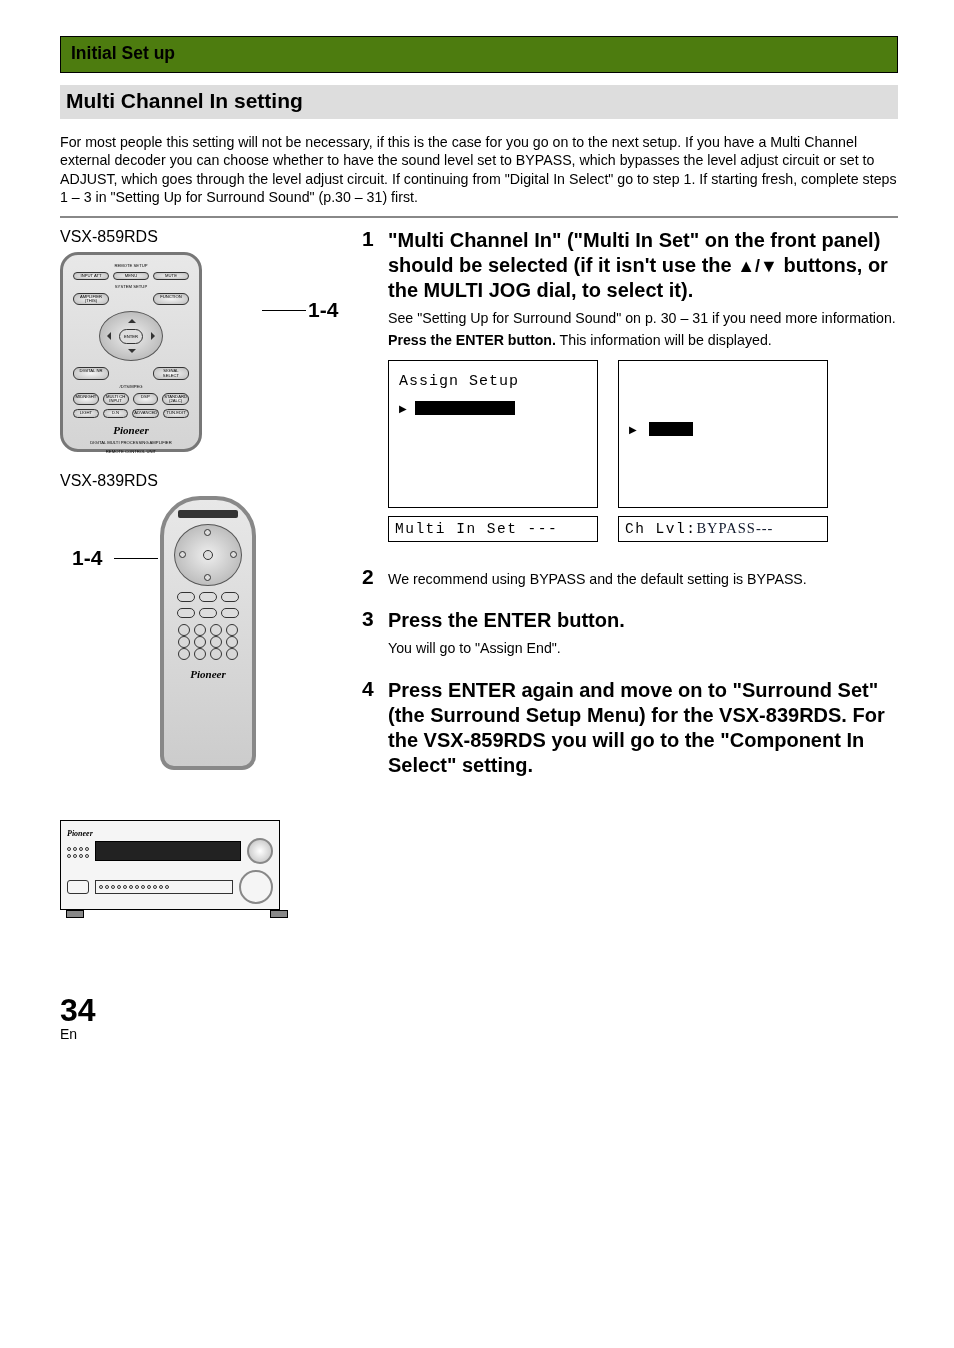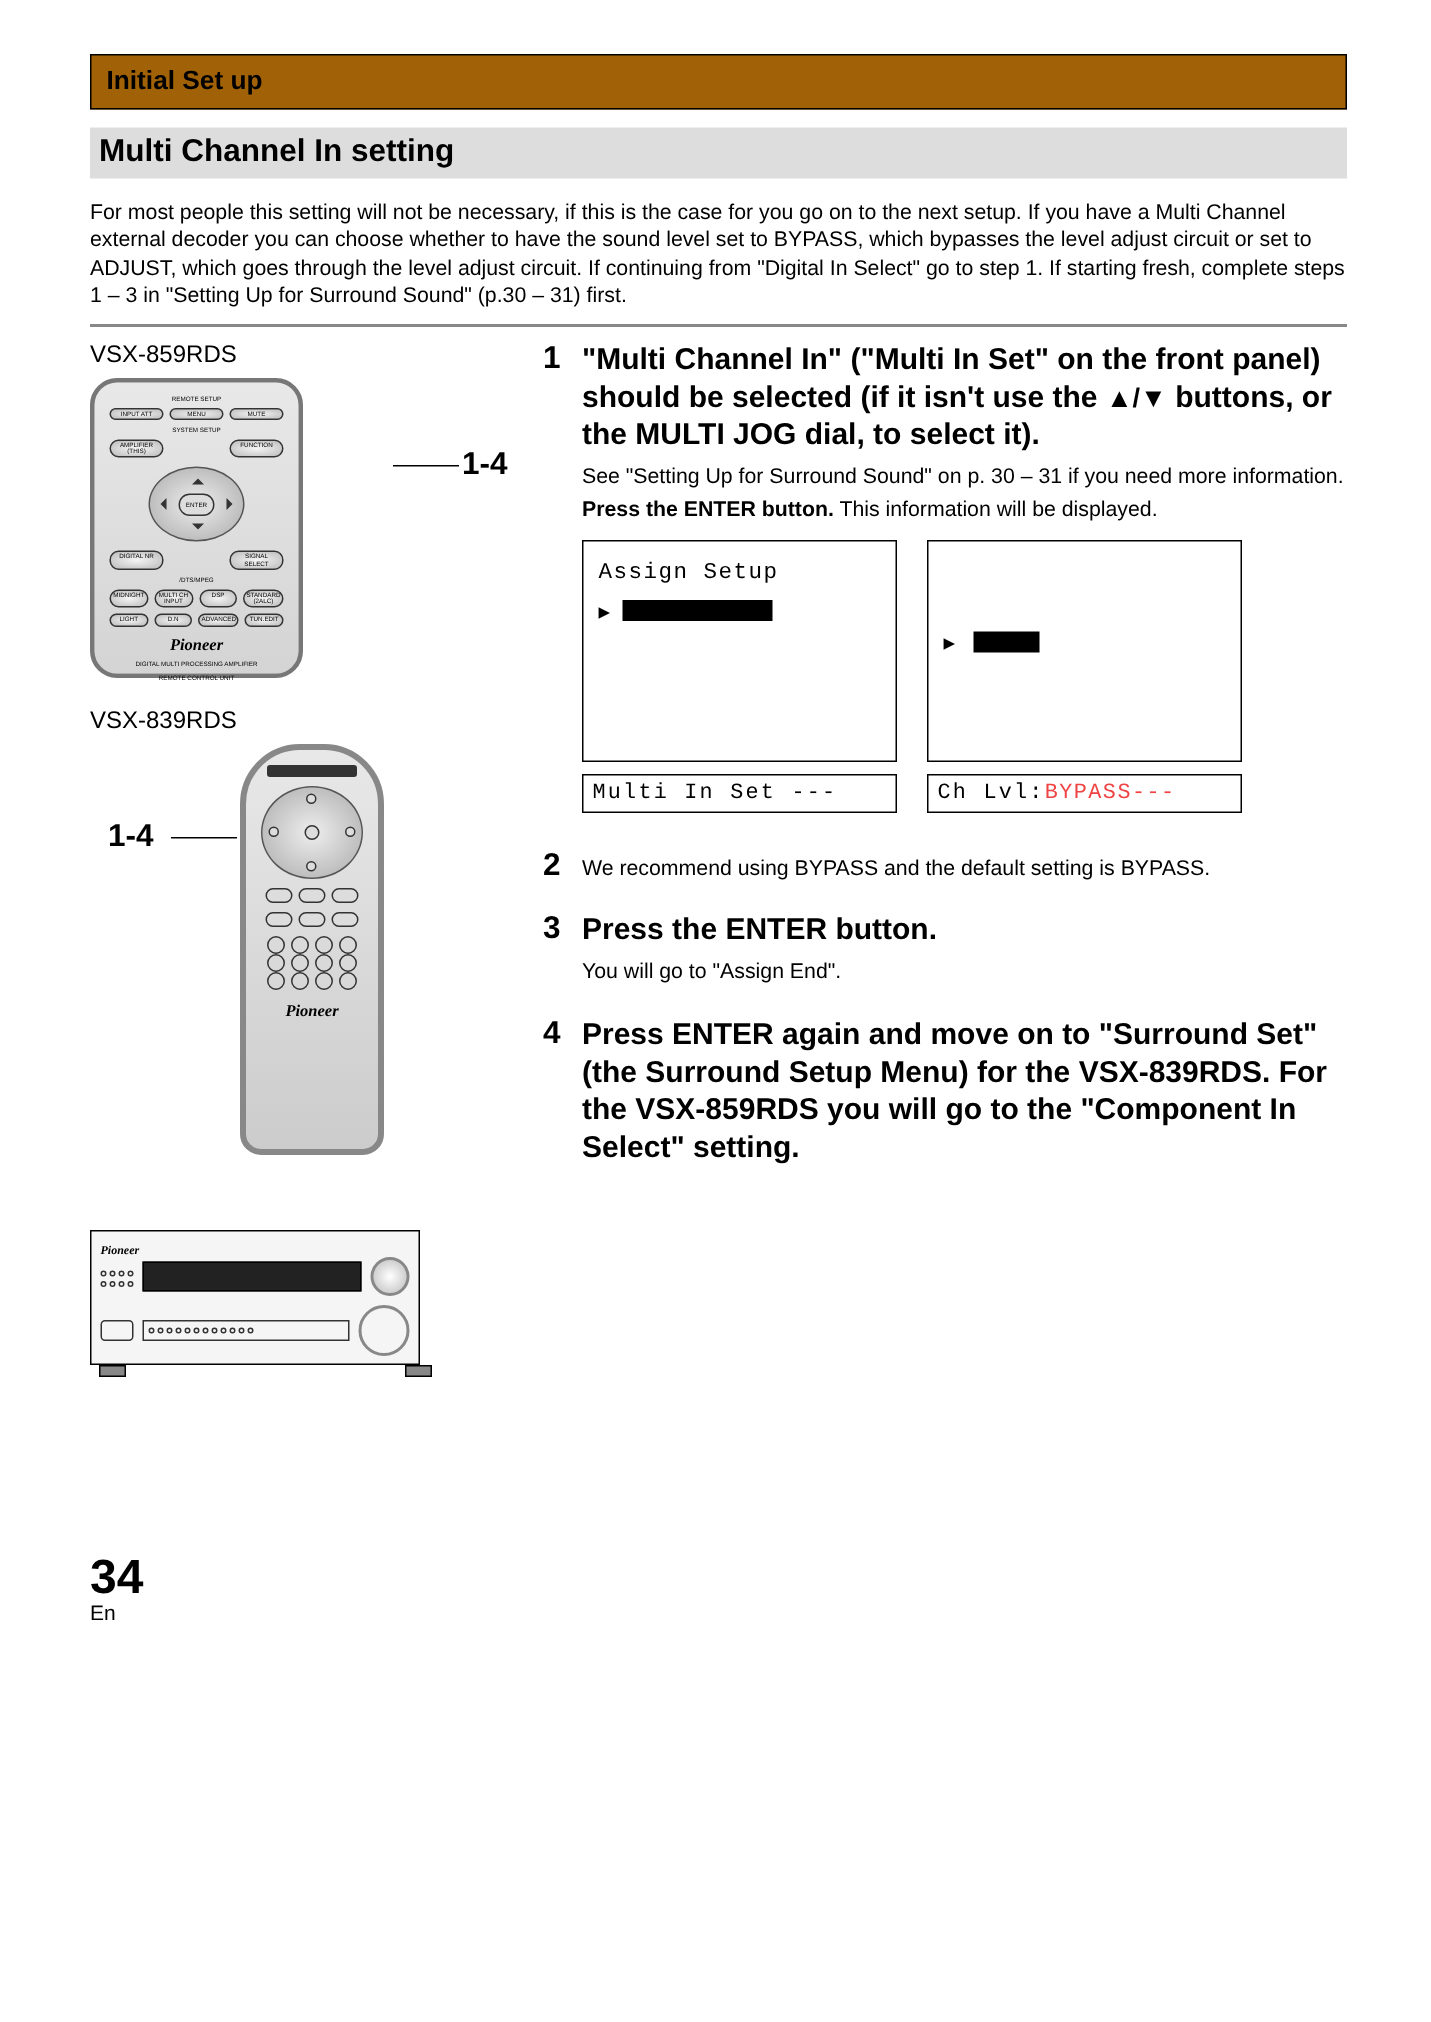--- a/index.html
+++ b/index.html
@@ -8,21 +8,21 @@
     background: #fff;
     font-family: Arial, Helvetica, sans-serif;
     color: #000;
     width: 954px;
   }
   .page {
     padding: 36px 56px 40px 60px;
   }
   .initial-header {
     border: 1px solid #000;
-    background: #a16207;
+    background: #4d7c0f;
     padding: 6px 10px 8px 10px;
     font-weight: bold;
     font-size: 17.5px;
     margin-bottom: 12px;
   }
   .section-bar {
     background: #ddd;
     padding: 4px 6px 6px 6px;
     font-weight: bold;
     font-size: 21px;
@@ -128,22 +128,22 @@
   .step-body p { font-size:14.2px; line-height:1.3; margin: 4px 0; }
   .step-body .b { font-weight:bold; }
   .tri-txt { font-size: 18px; }
   .lcd-pair { display:flex; gap:20px; margin: 10px 0 6px 0;}
   .lcd-box { border:1px solid #000; width:210px; height:148px; padding:12px 10px; position:relative;}
   .lcd-label {font-family:"Courier New",monospace; font-size:15px; letter-spacing:1px;}
   .cursor-bar { display:inline-block; background:#000; height:14px; width:100px; vertical-align:middle; margin-left:6px;}
   .lcd-arrow {font-size:10px; margin-right:2px;}
   .fp-pair { display:flex; gap:20px; margin-top:8px; margin-bottom:8px;}
   .fp-box { border:1px solid #000; width:210px; height:26px; display:flex; align-items:center; padding:0 6px; font-family:"Courier New",monospace; font-size:14.5px; letter-spacing:1.5px; white-space:pre; }
-  .fp-ghost { color:#ef4444; letter-spacing:1px; }
-  .footer { margin-top: 117px; }
+  .fp-ghost { color:#0f172a; letter-spacing:1px;font-family:Liberation Serif, serif; }
+  .footer { margin-top: 76px; }
   .page-num { font-weight: bold; font-size: 32px; line-height:1; }
   .page-lang { font-size:14px; }
   .sidecallout { position:absolute; font-weight:bold; font-size:21px;}
   .leftcol .blockrel { position: relative; }
   .grid839 .r{display:flex;gap:4px;}
   .grid839 .c{width:12px;height:12px;border:1px solid #333;border-radius:50%;}
 </style>
 </head>
 <body>
 

